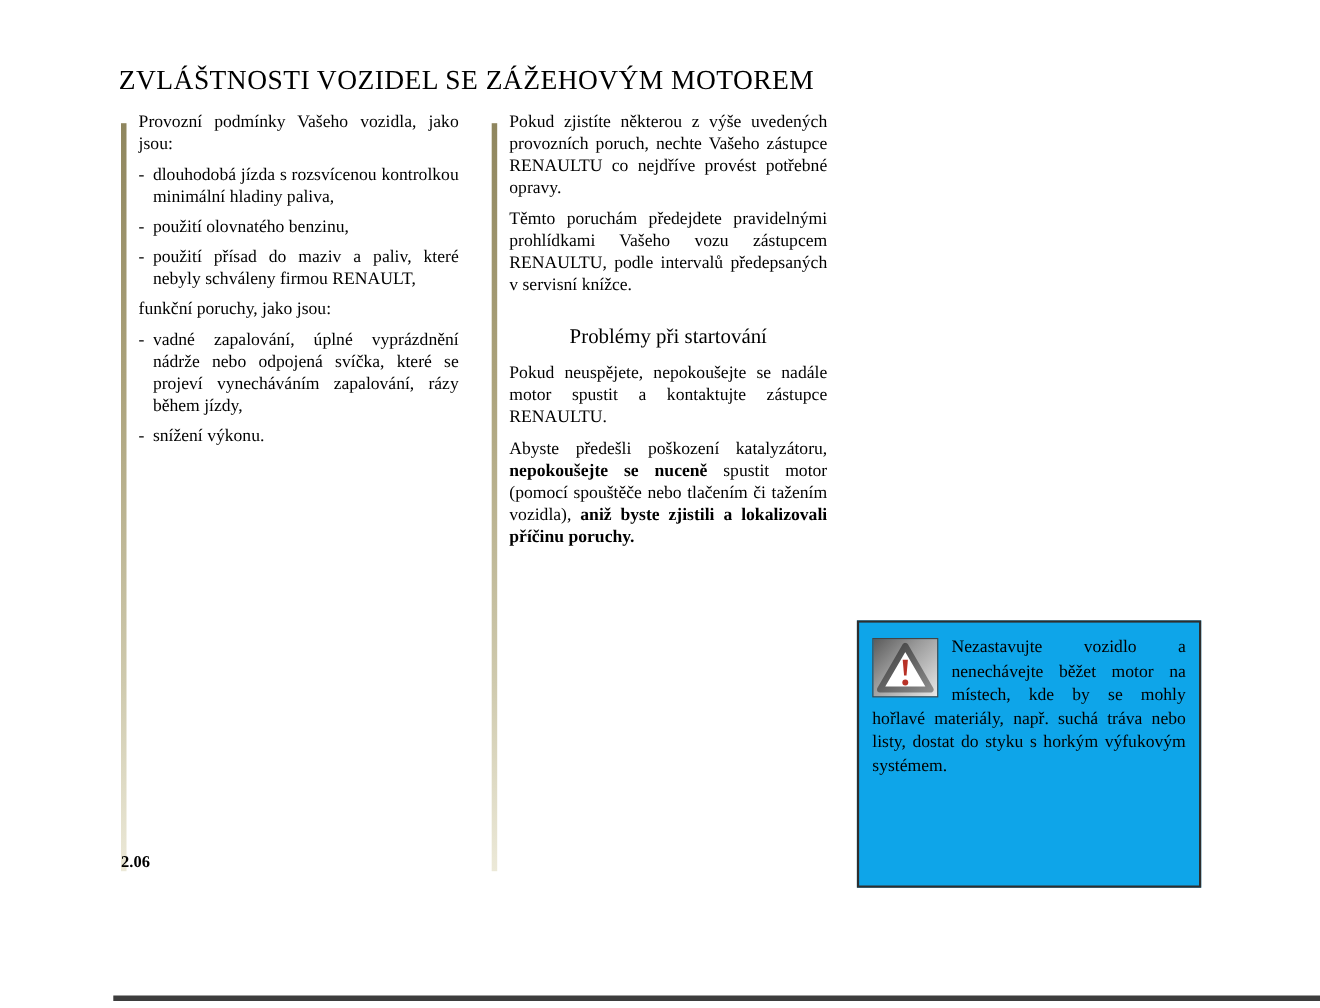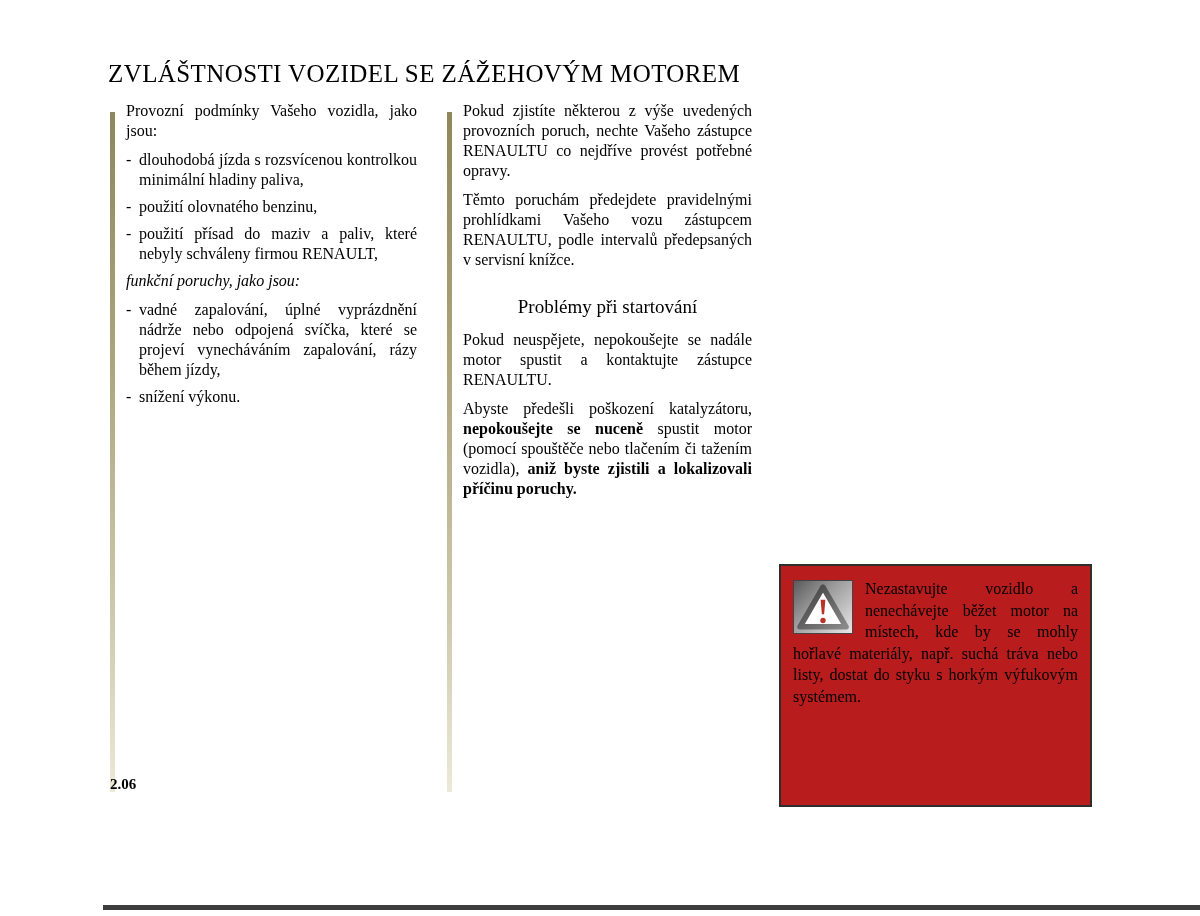--- a/index.html
+++ b/index.html
@@ -26,30 +26,30 @@
     position: absolute; top: 101px;
     font-size: 16px; line-height: 20px;
     text-align: justify;
   }
   .col-left  { left: 126px; width: 291px; }
   .col-right { left: 463px; width: 289px; }
   .col p { margin: 0 0 9px 0; }
   .bullet { display: flex; margin-bottom: 7px; }
   .dash  { width: 13px; flex: none; }
   .btext { flex: 1; text-align: justify; }
-  .gap-top { margin-top: 21px; font-style: italic; }
+  .gap-top { margin-top: 21px; }
   .subheading {
     font-weight: normal; font-size: 19px;
     margin: 27px 0 13px 0; text-align: center;
   }
   strong { font-weight: bold; }
   .warning-box {
     position: absolute; left: 779px; top: 564px;
     width: 313px; height: 243px;
-    background: #b91c1c;
+    background: #0ea5e9;
     border: 2px solid #2e2e2e;
     padding: 12px 12px 10px 12px;
     font-size: 16px; line-height: 21.5px;
     text-align: justify;
   }
   .warning-icon {
     float: left;
     width: 60px; height: 54px;
     margin: 2px 12px 4px 0;
     background: linear-gradient(135deg, #5a5a5a 0%, #9a9a9a 40%, #e8e8e8 100%);

